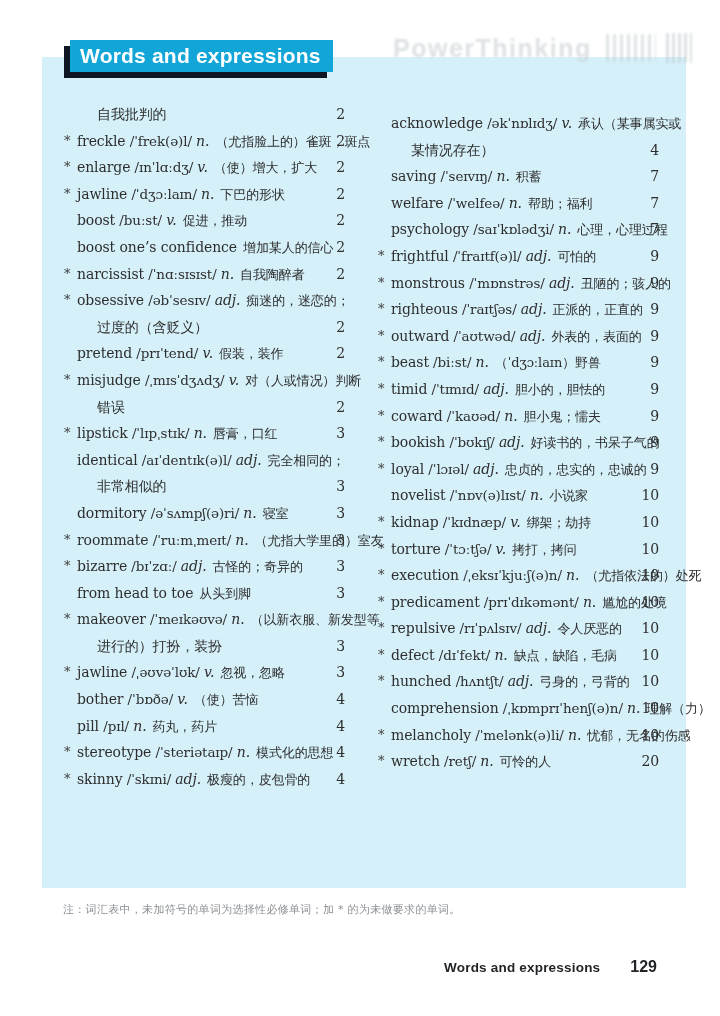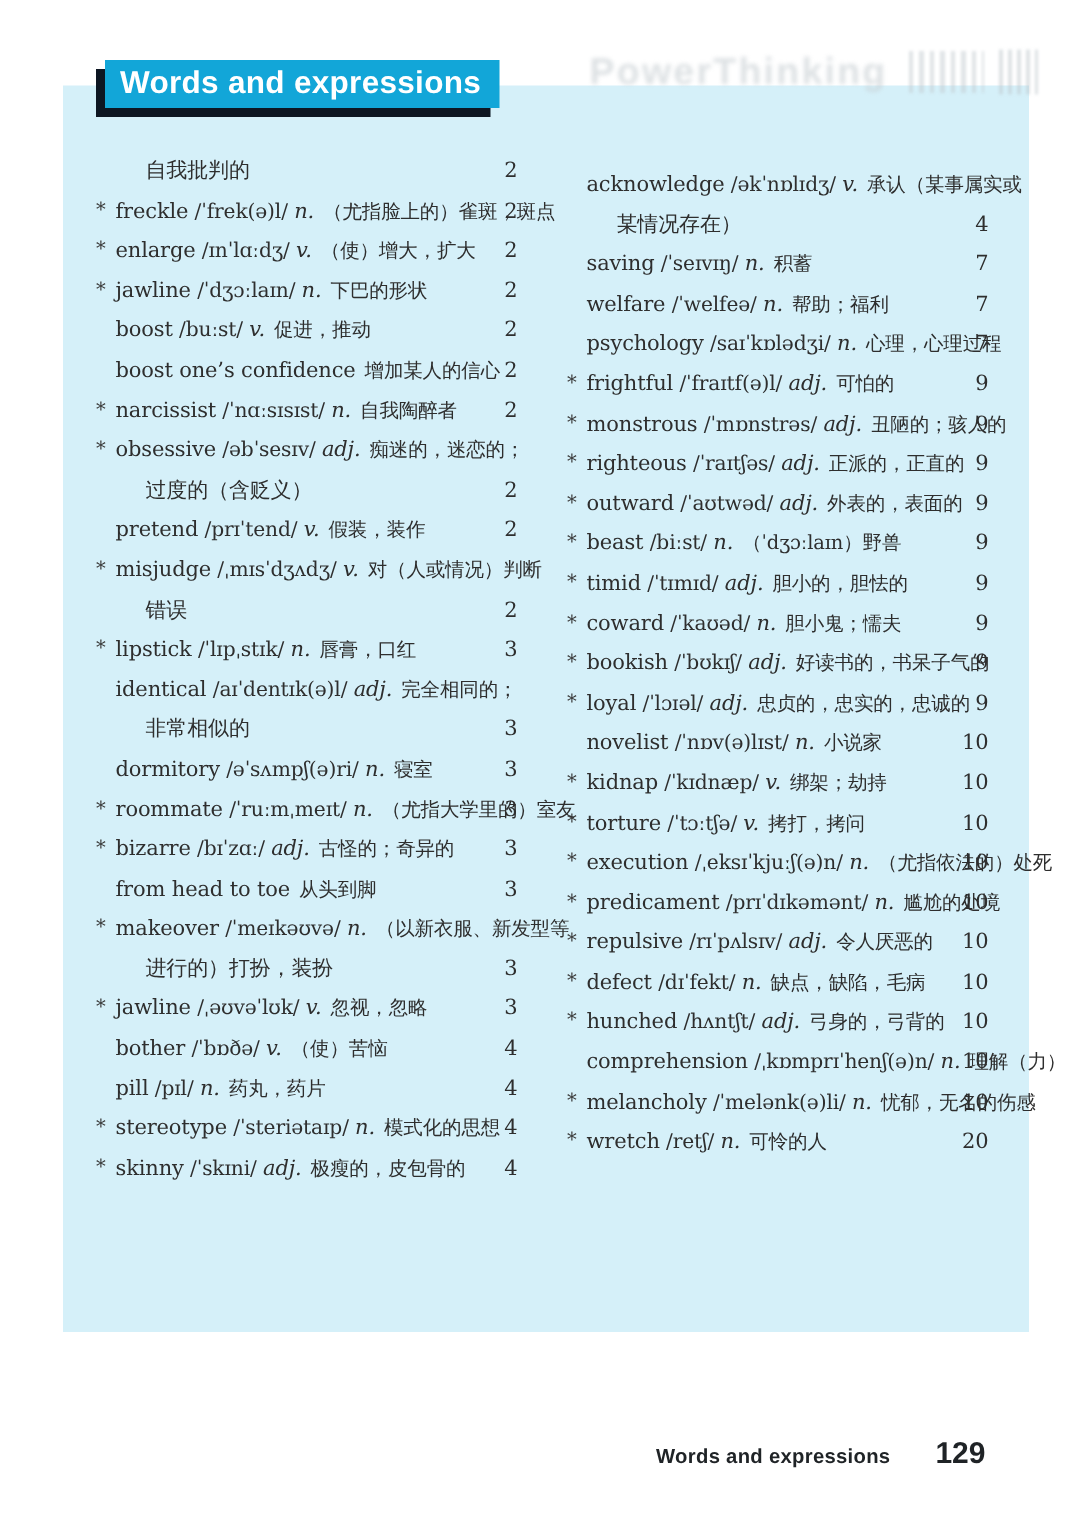--- a/index.html
+++ b/index.html
@@ -69,21 +69,21 @@
     position:absolute; left:63px; top:902px;
     font-family:"DejaVu Sans", sans-serif; font-size:11px; color:#8c9094;
     letter-spacing:0.3px;
   }
   .footer {
     position:absolute; right:63px; top:958px;
     display:flex; align-items:baseline; gap:30px;
     font-family:"Liberation Sans", sans-serif; font-weight:700; color:#1f2326;
   }
   .footer .f-label { font-size:13.5px; letter-spacing:0.2px; }
-  .footer .f-page  { font-size:20px; }
+  .footer .f-page  { font-size:16px; }
 </style>
 </head>
 <body>
 
 <div class="page">
 
   <div class="panel"></div>
 
   <div class="banner-shadow"></div>
   <div class="banner">
@@ -150,19 +150,20 @@
         <div class="line"><span class="star">*</span><span class="w">predicament</span><span class="ipa"> /prɪˈdɪkəmənt/ </span><span class="pos">n.</span><span class="def">尴尬的处境</span><span class="pg">10</span></div>
         <div class="line"><span class="star">*</span><span class="w">repulsive</span><span class="ipa"> /rɪˈpʌlsɪv/ </span><span class="pos">adj.</span><span class="def">令人厌恶的</span><span class="pg">10</span></div>
         <div class="line"><span class="star">*</span><span class="w">defect</span><span class="ipa"> /dɪˈfekt/ </span><span class="pos">n.</span><span class="def">缺点，缺陷，毛病</span><span class="pg">10</span></div>
         <div class="line"><span class="star">*</span><span class="w">hunched</span><span class="ipa"> /hʌntʃt/ </span><span class="pos">adj.</span><span class="def">弓身的，弓背的</span><span class="pg">10</span></div>
         <div class="line"><span class="w">comprehension</span><span class="ipa"> /ˌkɒmprɪˈhenʃ(ə)n/ </span><span class="pos">n.</span><span class="def">理解（力）</span><span class="pg">10</span></div>
         <div class="line"><span class="star">*</span><span class="w">melancholy</span><span class="ipa"> /ˈmelənk(ə)li/ </span><span class="pos">n.</span><span class="def">忧郁，无名的伤感</span><span class="pg">10</span></div>
         <div class="line"><span class="star">*</span><span class="w">wretch</span><span class="ipa"> /retʃ/ </span><span class="pos">n.</span><span class="def">可怜的人</span><span class="pg">20</span></div>
       </div>
   </div>
 
+  <div class="note">注：词汇表中，未加符号的单词为选择性必修单词；加 * 的为未做要求的单词。</div>
 
   <div class="footer">
     <span class="f-label">Words and expressions</span>
     <span class="f-page">129</span>
   </div>
 
 </div>
 
 </body></html>

